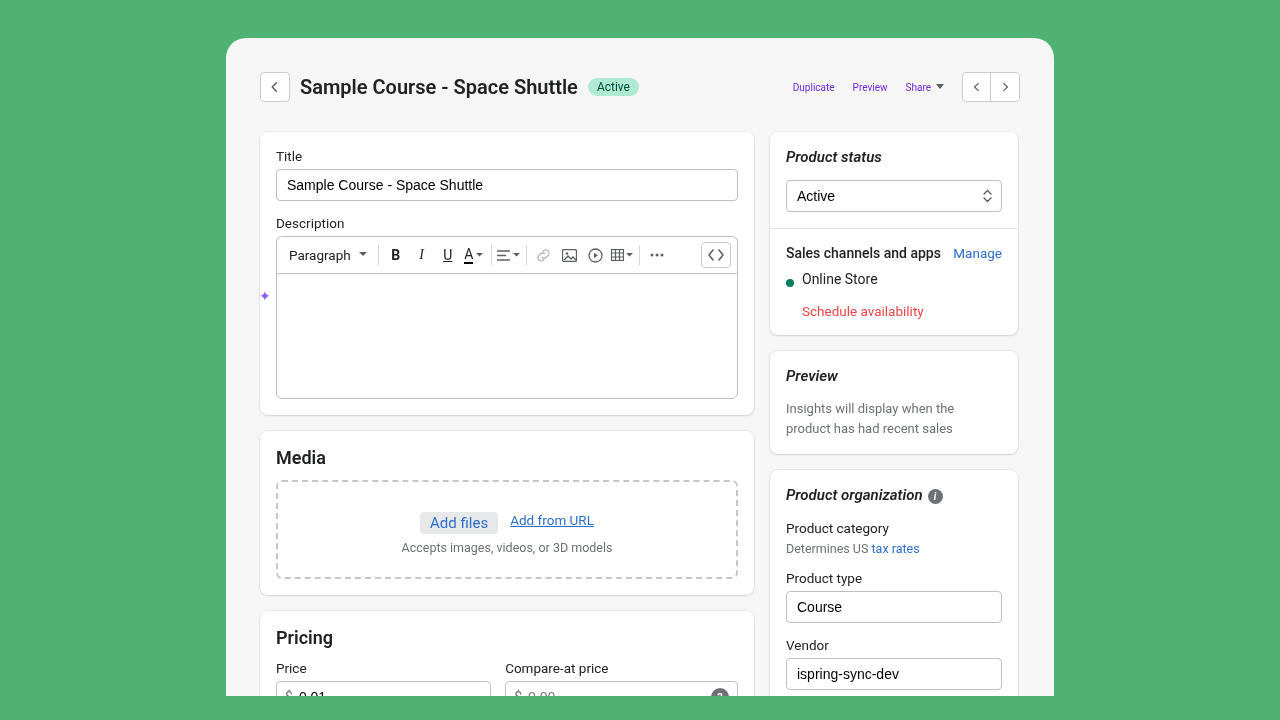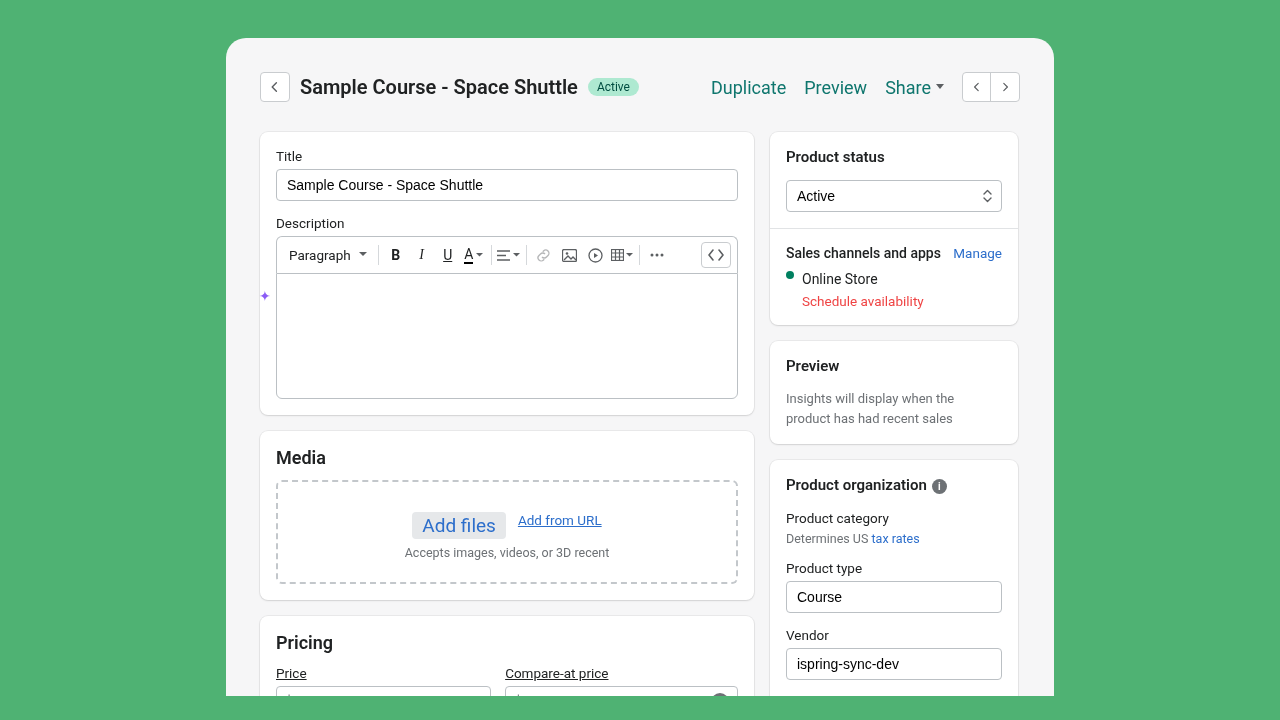--- a/index.html
+++ b/index.html
@@ -52,22 +52,22 @@
   padding: 2px 9px;
   border-radius: 10px;
 }
 .header-actions {
   margin-left: auto;
   display: flex;
   align-items: center;
   gap: 18px;
 }
 .header-link {
-  font-size: 18px;
-  color: #0f766e;
+  font-size: 10px;
+  color: #6d28d9;
   cursor: pointer;
 }
 .share-btn { display: flex; align-items: center; gap: 5px; }
 .pager {
   display: flex;
   border: 1px solid #c9cccf;
   border-radius: 4px;
   overflow: hidden;
   background: #fff;
 }
@@ -165,32 +165,32 @@
   border: 2px dashed #c3c7cb;
   border-radius: 6px;
   padding: 30px 10px 22px;
   text-align: center;
 }
 .media-links { display: flex; justify-content: center; gap: 12px; margin-bottom: 6px; }
 .pill-link {
   background: #e6e8ea;
   padding: 2px 10px;
   border-radius: 4px;
-  font-size: 19px;
+  font-size: 15px;
   color: #2c6ecb;
   cursor: pointer;
 }
 .text-link {
   color: #2c6ecb;
   text-decoration: underline;
   font-size: 13.5px;
   cursor: pointer;
 }
 .hint { font-size: 12.5px; color: #6d7175; }
-.pricing-row { display: flex; gap: 14px; text-decoration: underline; }
+.pricing-row { display: flex; gap: 14px; }
 .pricing-field { flex: 1; }
 .price-input-wrap {
   display: flex;
   align-items: center;
   border: 1px solid #bbc0c4;
   border-radius: 4px;
   padding: 0 8px;
   position: relative;
 }
 .price-prefix { color: #6d7175; font-size: 14px; margin-right: 4px; }
@@ -226,26 +226,26 @@
   border-radius: 3px;
 }
 .select-wrap { position: relative; }
 .select-caret {
   position: absolute;
   right: 10px;
   top: 50%;
   transform: translateY(-50%);
   pointer-events: none;
 }
-.side-section-title { font-size: 15px; font-weight: 600; margin-bottom: 14px; }
+.side-section-title { font-size: 15px; font-weight: 600; margin-bottom: 14px; font-style: italic; }
 .side-divider { border-top: 1px solid #e1e3e5; margin: 16px -16px; }
 .mini-header { display: flex; justify-content: space-between; align-items: center; margin-bottom: 10px; }
 .mini-title { font-size: 14px; font-weight: 500; }
 .manage-link { color: #2c6ecb; font-size: 13.5px; cursor: pointer; }
-.channel-row { display: flex; align-items: flex-start; gap: 8px; margin-bottom: 6px; }
+.channel-row { display: flex; align-items: flex-end; gap: 8px; margin-bottom: 16px; }
 .status-dot { width: 8px; height: 8px; border-radius: 50%; background: #008060; }
 .schedule-link { color: #ef4444; font-size: 13.5px; margin-left: 16px; cursor: pointer; }
 .muted-text { font-size: 13px; color: #6d7175; line-height: 1.5; }
 .info-circle {
   width: 15px;
   height: 15px;
   border-radius: 50%;
   background: #6d7175;
   color: #fff;
   font-size: 10px;
@@ -384,21 +384,21 @@
         </div>
       </div>
 
       <div class="card">
         <div class="card-title">Media</div>
         <div class="media-drop">
           <div class="media-links">
             <span class="pill-link">Add files</span>
             <span class="text-link">Add from URL</span>
           </div>
-          <div class="hint">Accepts images, videos, or 3D recent</div>
+          <div class="hint">Accepts images, videos, or 3D models</div>
         </div>
       </div>
 
       <div class="card">
         <div class="card-title">Pricing</div>
         <div class="pricing-row">
           <div class="pricing-field">
             <label class="field-label">Price</label>
             <div class="price-input-wrap">
               <span class="price-prefix">$</span>

